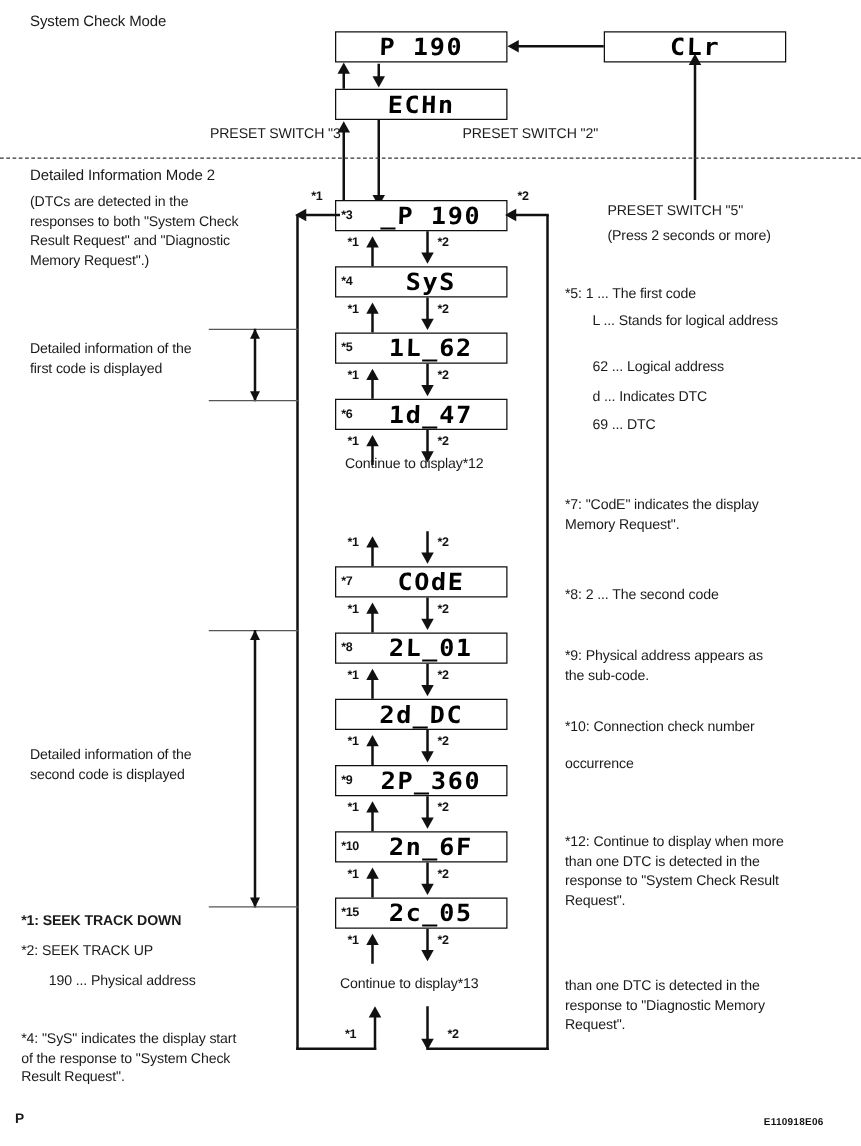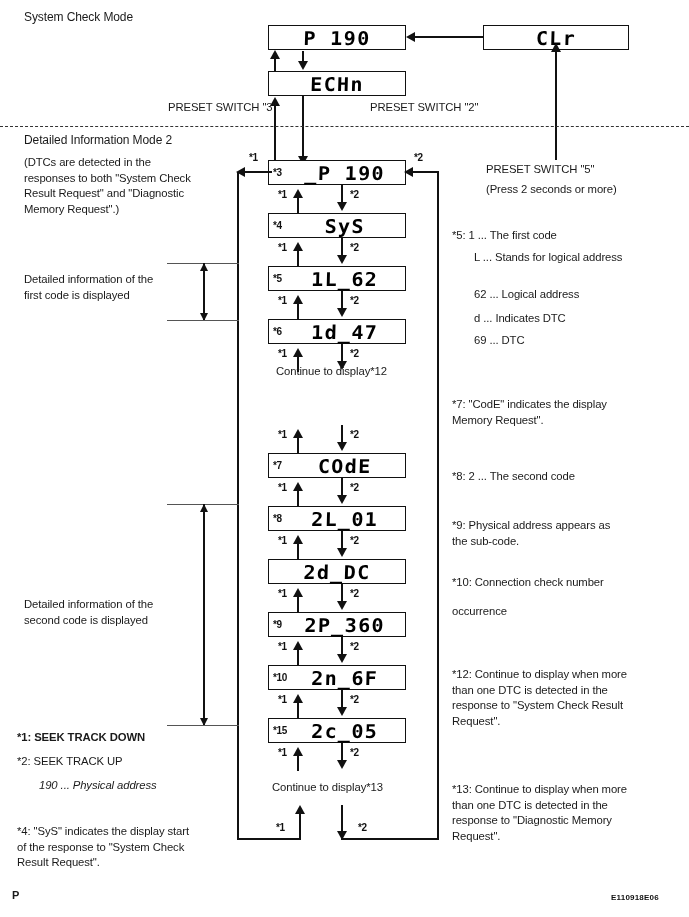--- a/index.html
+++ b/index.html
@@ -267,21 +267,21 @@
   <div>second code is displayed</div>
 </div>
 
 <div class="abs txt" style="left:17px;top:730px;font-weight:bold;">
   <div>*1: SEEK TRACK DOWN</div>
 </div>
 <div class="abs txt" style="left:17px;top:754px;">
   <div>*2: SEEK TRACK UP</div>
 </div>
 <div class="abs txt" style="left:17px;top:778px;">
-  <div style="padding-left:22px;font-style:italic;">190 ... Physical address</div>
+  <div style="padding-left:22px;">190 ... Physical address</div>
 </div>
 <div class="abs txt" style="left:17px;top:824px;width:215px;">
   <div>*4: "SyS" indicates the display start</div>
   <div>of the response to "System Check</div>
   <div>Result Request".</div>
 </div>
 
 <div class="abs txt" style="left:452px;top:228px;width:230px;">
   <div>*5: 1 ... The first code</div>
   <div style="padding-left:22px;margin-top:6px;">L ... Stands for logical address</div>
@@ -316,20 +316,19 @@
 </div>
 
 <div class="abs txt" style="left:452px;top:667px;width:237px;">
   <div>*12: Continue to display when more</div>
   <div>than one DTC is detected in the</div>
   <div>response to "System Check Result</div>
   <div>Request".</div>
 </div>
 
 <div class="abs txt" style="left:452px;top:782px;width:237px;">
-  <div>*13: Continue to display when more</div>
   <div>than one DTC is detected in the</div>
   <div>response to "Diagnostic Memory</div>
   <div>Request".</div>
 </div>
 
 <div class="abs txt" style="left:12px;top:888px;font-weight:bold;font-size:11px;">P</div>
 <div class="footer-code" style="left:611px;top:893px;">E110918E06</div>
 
 </body></html>

